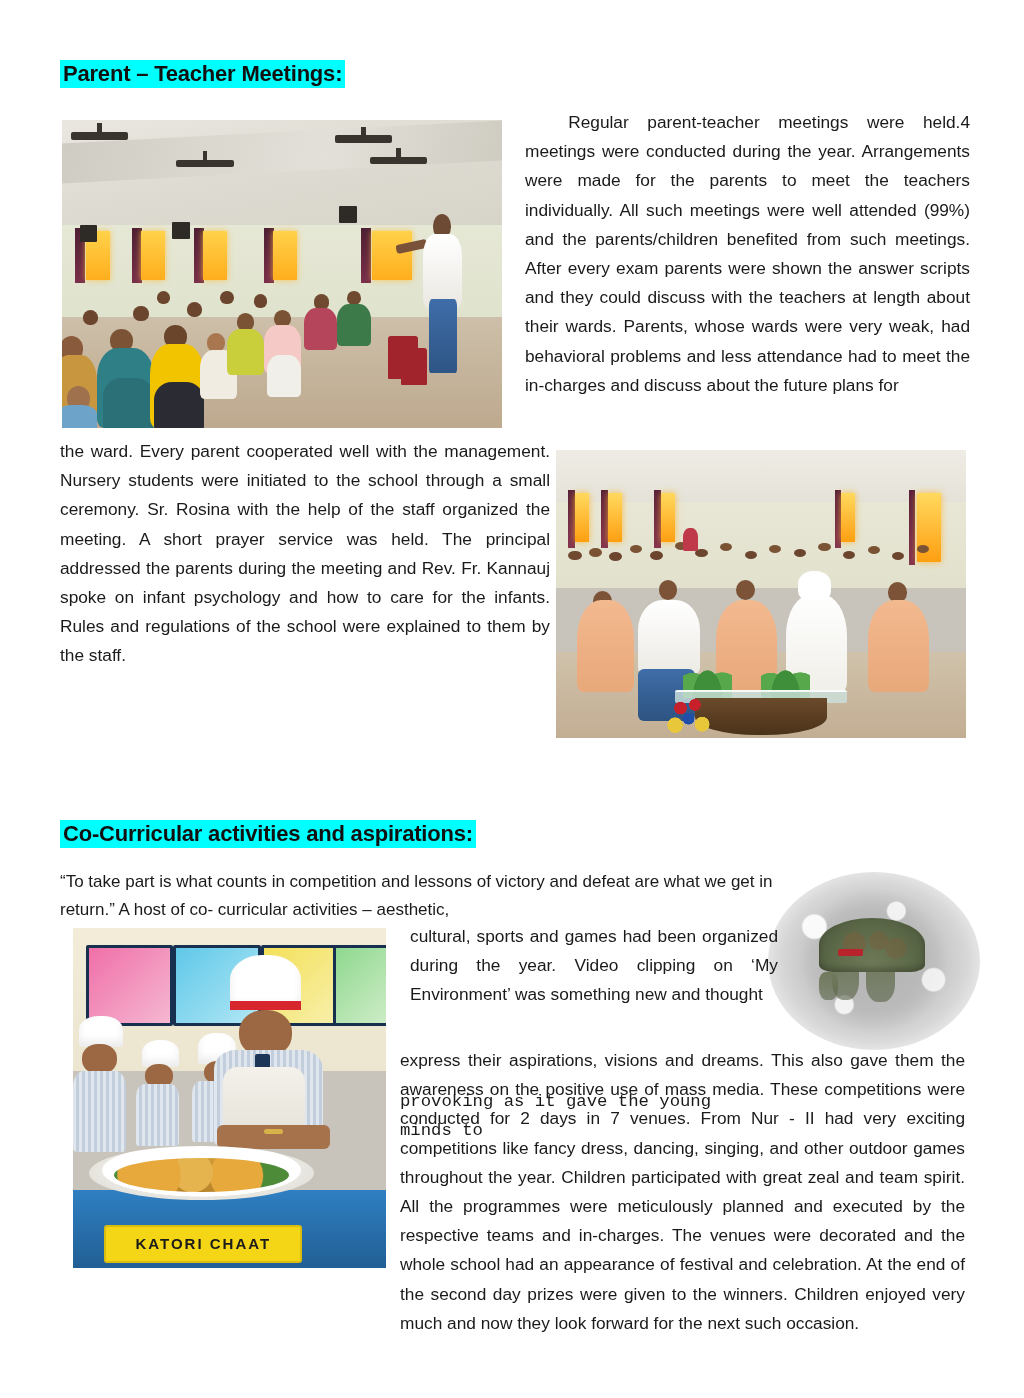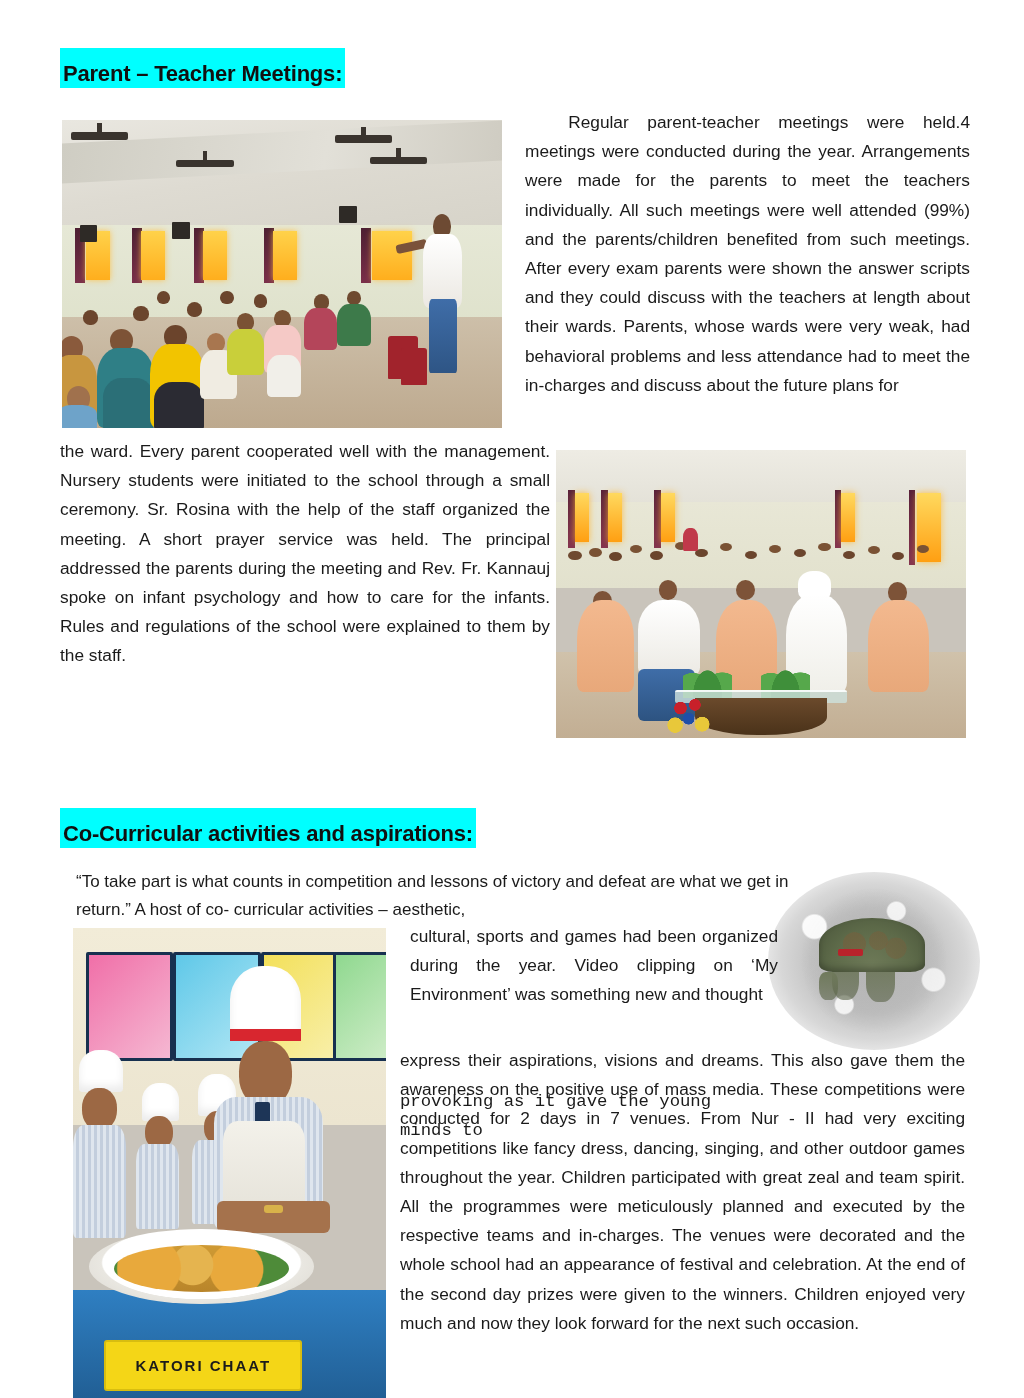--- a/index.html
+++ b/index.html
@@ -26,21 +26,21 @@
     position: absolute;
     font-size: 22px;
     font-weight: bold;
     letter-spacing: -0.2px;
     color: #111111;
     white-space: nowrap;
     line-height: 1.25;
   }
   .section-heading .hl {
     background: #00ffff;
-    padding: 13px 3px 2px 3px;
+    padding: 1px 3px 2px 3px;
   }
 
   
   .flowtext {
     position: absolute;
     font-size: 17.3px;
     line-height: 29.2px;
     text-align: justify;
     color: #1a1a1a;
     hyphens: none;
@@ -463,21 +463,21 @@
   <div class="photo" id="photo-tortoise" style="left:768px; top:872px; width:212px; height:178px;">
     <div class="vig"></div>
     <div class="gravel"></div>
     <div class="limb" style="left:30%; top:46%; width:13%; height:26%;"></div>
     <div class="limb" style="left:46%; top:48%; width:14%; height:25%;"></div>
     <div class="limb" style="left:24%; top:56%; width:9%;  height:16%;"></div>
     <div class="shell"></div>
     <div class="redband"></div>
   </div>
 
-  <div class="photo" id="photo-chef-child" style="left:73px; top:928px; width:313px; height:470px;">
+  <div class="photo" id="photo-chef-child" style="left:73px; top:928px; width:313px; height:340px;">
     <div class="scene">
       <div class="backwall"></div>
 
       <div class="board" style="left:4%;  width:26%; background:linear-gradient(135deg,#f06fa8,#f5b8d2);"></div>
       <div class="board" style="left:32%; width:26%; background:linear-gradient(135deg,#5fc8e8,#b2e7f5);"></div>
       <div class="board" style="left:60%; width:22%; background:linear-gradient(135deg,#f3e05a,#f8efa8);"></div>
       <div class="board" style="left:83%; width:16%; background:linear-gradient(135deg,#8fd88f,#cdecc6);"></div>
 
       <div class="chefhat" style="left:2%;  top:26%; width:14%; height:9%;"></div>
       <div class="childface" style="left:3%; top:34%; width:11%; height:9%;"></div>
@@ -502,21 +502,21 @@
 
       <div class="table-blue"></div>
       <div class="plate"></div>
       <div class="food"></div>
       <div class="nameplate">
         <span>KATORI CHAAT</span>
       </div>
     </div>
   </div>
 
-  <div class="quote-block" style="left:76px; top:868px; width:715px;">
+  <div class="quote-block" style="left:60px; top:868px; width:715px;">
     <span>“To take part is what counts in competition and lessons of victory and defeat are what we get in return.” A host of co- curricular activities – aesthetic,</span>
   </div>
 
   <div class="flowtext" style="left:410px; top:922px; width:368px;">
     <span>cultural, sports and games had been organized during the year. Video clipping on ‘My Environment’ was something new and thought</span>
   </div>
 
   <div class="flowtext" style="left:400px; top:1087px; width:370px; text-align:left;font-family:Liberation Mono, monospace;">
     <span>provoking as it gave the young minds to</span>
   </div>

